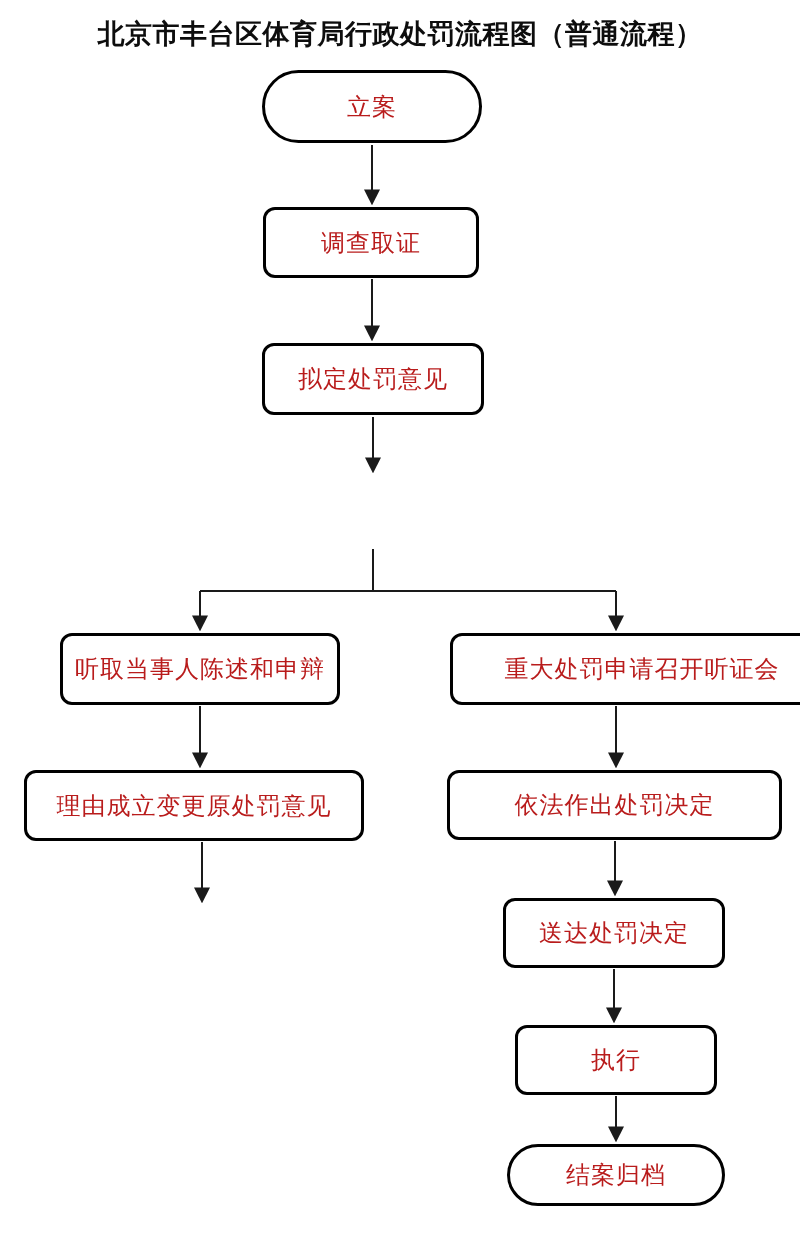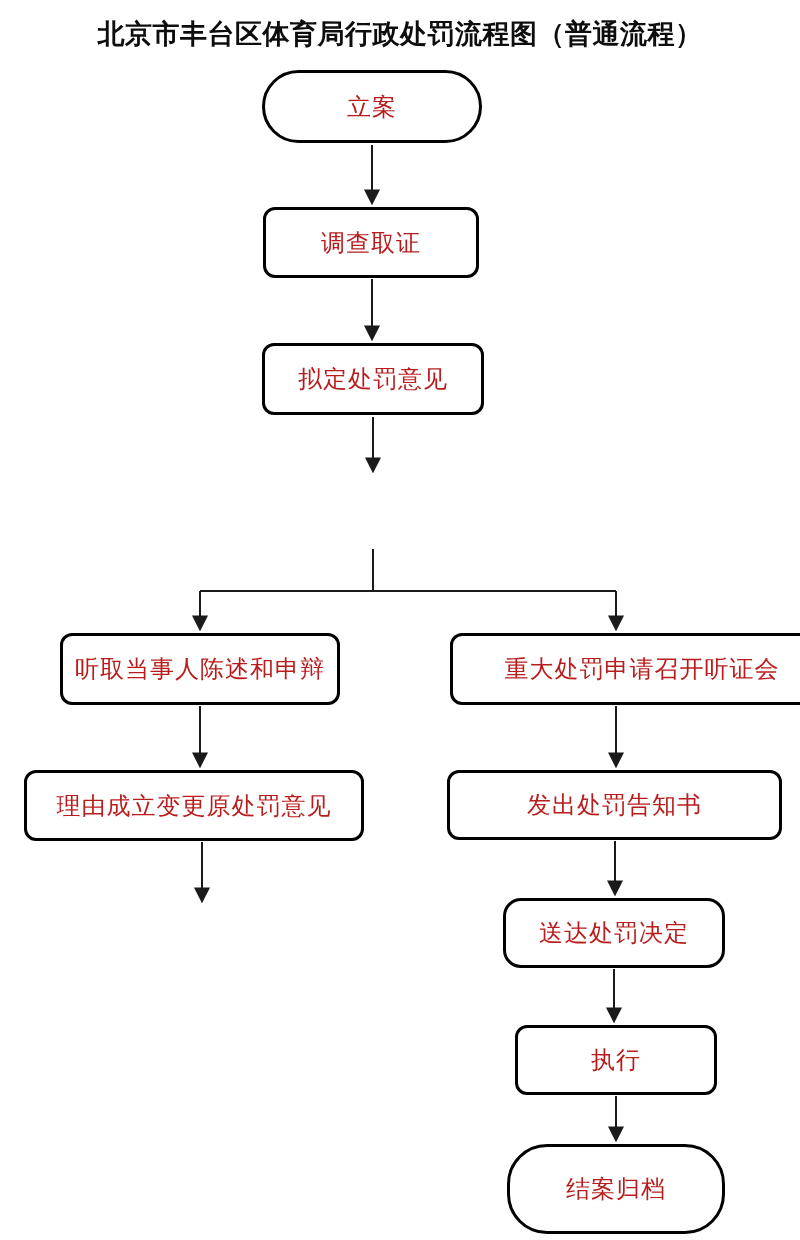--- a/index.html
+++ b/index.html
@@ -57,23 +57,23 @@
   
   .n-case-filing      { left: 262px; top:   70px; width: 220px; height: 73px; }
   .n-investigation    { left: 263px; top:  207px; width: 216px; height: 71px; }
   .n-draft-opinion    { left: 262px; top:  343px; width: 222px; height: 72px; }
   .n-issue-notice     { left: 262px; top:  475px; width: 222px; height: 73px; }
   .n-hear-statement   { left:  60px; top:  633px; width: 280px; height: 72px; }
   .n-change-opinion   { left:  24px; top:  770px; width: 340px; height: 71px; }
   .n-handling-opinion { left:  90px; top:  905px; width: 222px; height: 73px; }
   .n-hearing          { left: 450px; top:  633px; width: 384px; height: 72px; }
   .n-decision         { left: 447px; top:  770px; width: 335px; height: 70px; }
-  .n-serve-decision   { left: 503px; top:  898px; width: 222px; height: 70px; border-radius: 18px; }
+  .n-serve-decision   { left: 503px; top:  898px; width: 222px; height: 70px; }
   .n-execute          { left: 515px; top: 1025px; width: 202px; height: 70px; }
-  .n-close-archive    { left: 507px; top: 1144px; width: 218px; height: 90px; }
+  .n-close-archive    { left: 507px; top: 1144px; width: 218px; height: 62px; }
 </style>
 </head>
 <body>
 
 <div class="canvas">
 
   <div class="page-title">北京市丰台区体育局行政处罚流程图（普通流程）</div>
 
   <svg class="connector-layer" width="800" height="1240" viewBox="0 0 800 1240">
     <defs>
@@ -116,21 +116,21 @@
   <div class="node n-change-opinion">
     <span>理由成立变更原处罚意见</span>
   </div>
 
 
   <div class="node n-hearing">
     <span>重大处罚申请召开听证会</span>
   </div>
 
   <div class="node n-decision">
-    <span>发出处罚告知书</span>
+    <span>依法作出处罚决定</span>
   </div>
 
   <div class="node n-serve-decision">
     <span>送达处罚决定</span>
   </div>
 
   <div class="node n-execute">
     <span>执行</span>
   </div>
 

